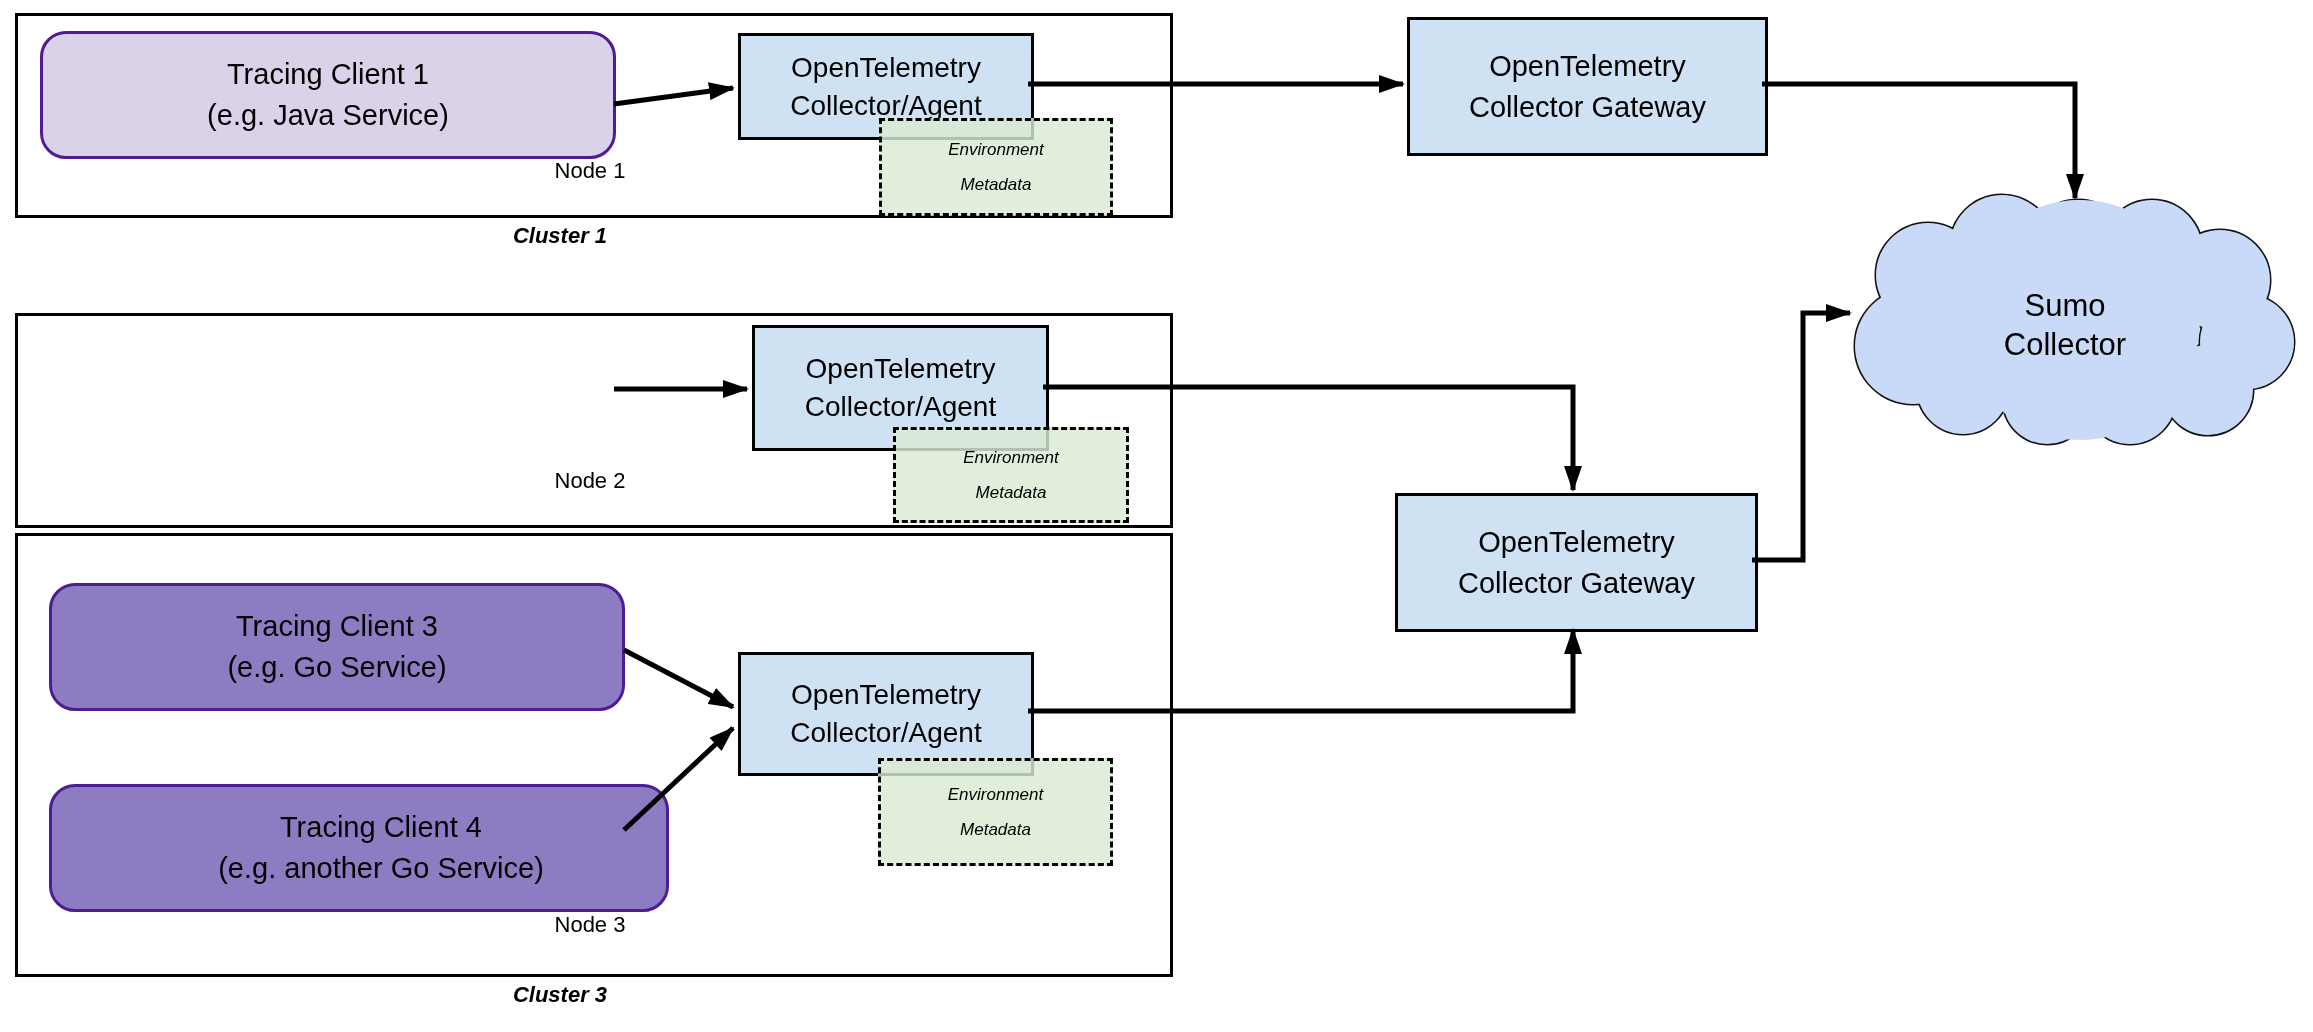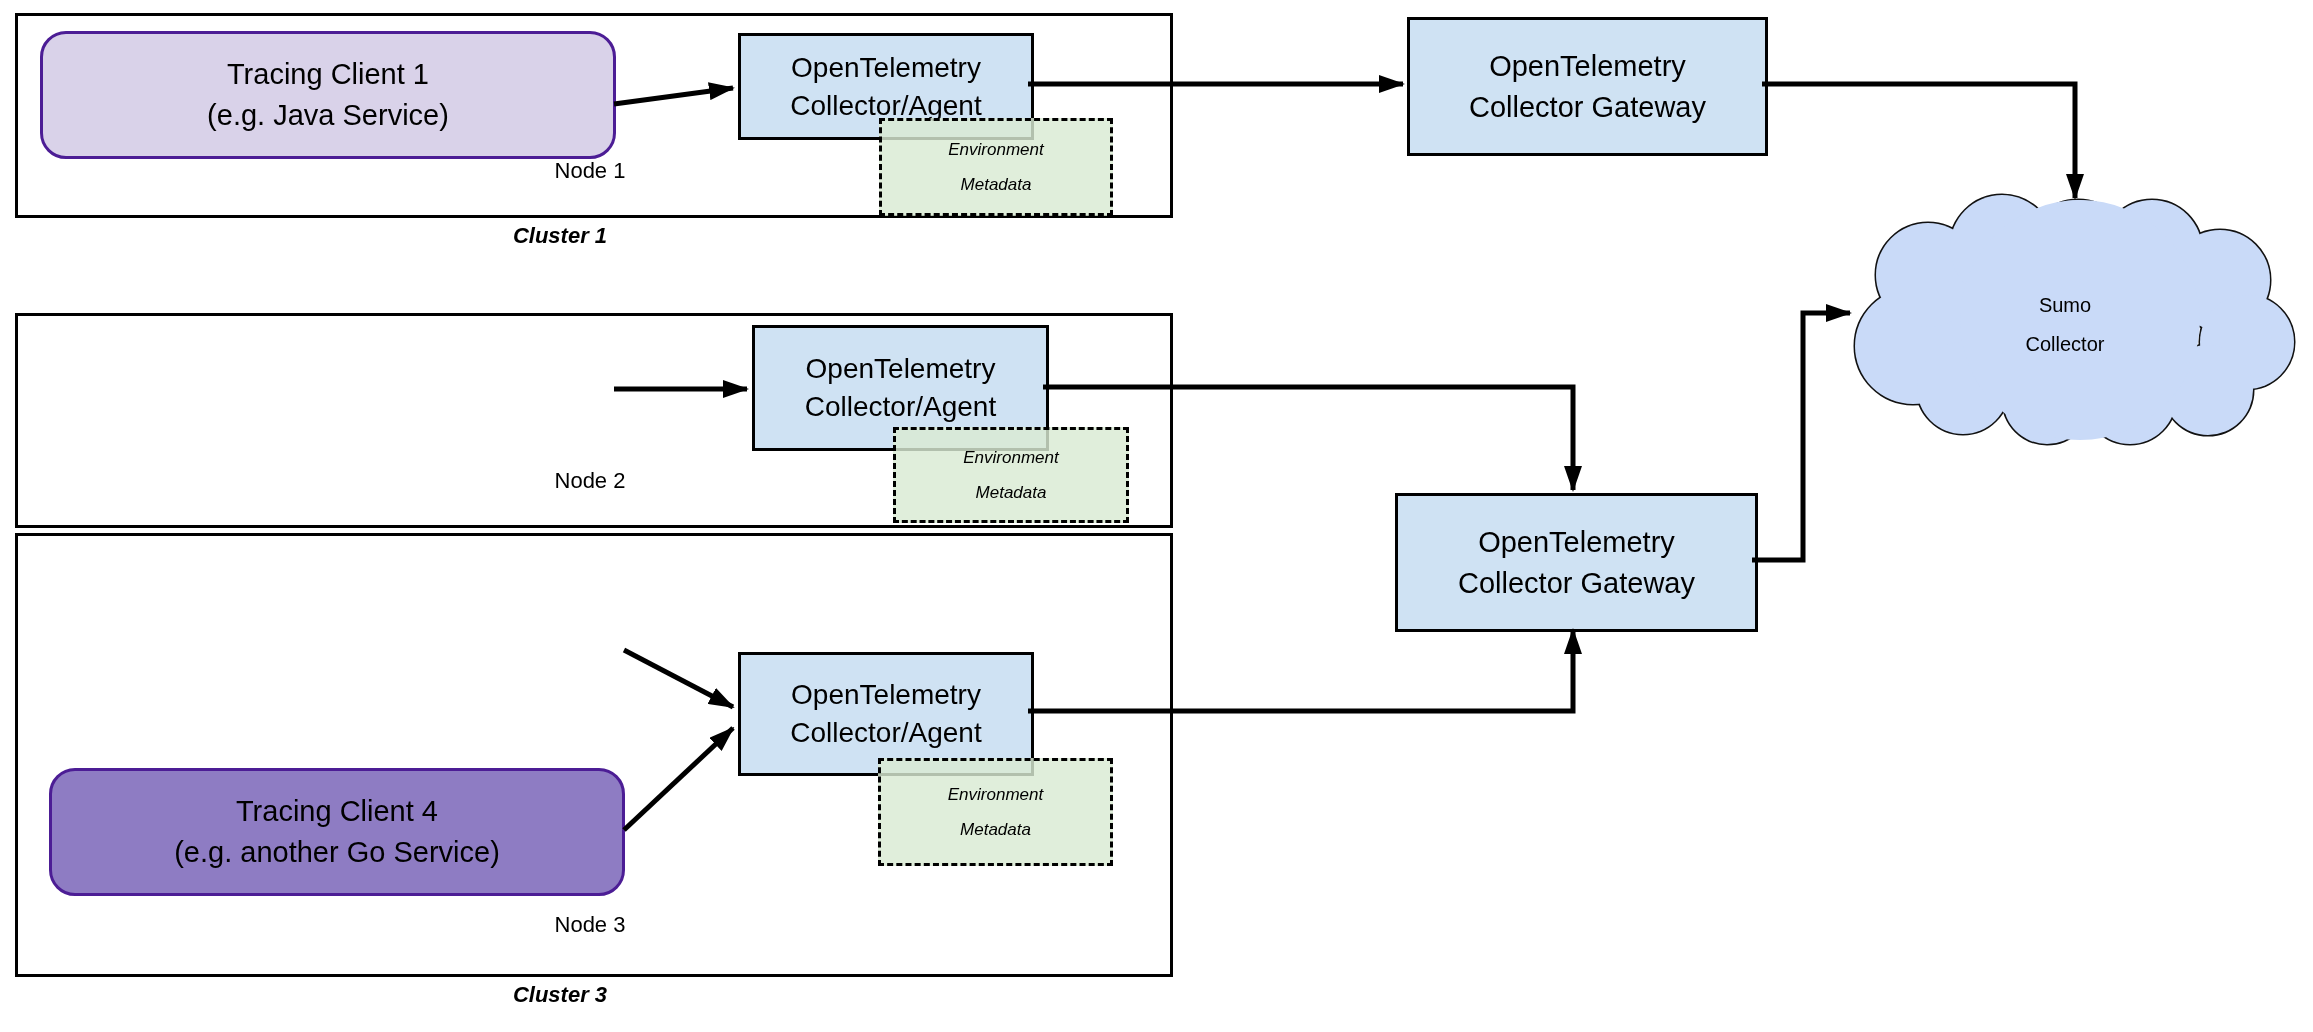--- a/index.html
+++ b/index.html
@@ -34,21 +34,21 @@
   .envbox {
     position:absolute; border:3px dashed #000; z-index:4;
     background:rgba(217,234,211,0.82);
     display:flex; flex-direction:column; align-items:center; justify-content:center;
     font-size:17px; line-height:35px; font-style:italic; text-align:center;
   }
   
   .lbl { position:absolute; z-index:2; font-size:22px; text-align:center; }
   .cluster-lbl { font-weight:bold; font-style:italic; }
   .cloud-lbl {
-    position:absolute; z-index:6; font-size:20px; line-height:39px; text-align:center;
+    position:absolute; z-index:6; font-size:31px; line-height:39px; text-align:center;
   }
   svg.overlay { position:absolute; left:0; top:0; z-index:5; pointer-events:none; }
   .arrow { stroke:#000; stroke-width:5; fill:none; }
   .cloudshape { stroke:#111; stroke-width:3; }
 </style>
 </head>
 <body>
 
 <div class="canvas">
 
@@ -60,21 +60,25 @@
   <div class="lbl" style="left:470px; top:468px; width:240px;">Node 2</div>
   <div class="lbl" style="left:470px; top:912px; width:240px;">Node 3</div>
 
   <div class="lbl cluster-lbl" style="left:430px; top:223px; width:260px;">Cluster 1</div>
   <div class="lbl cluster-lbl" style="left:430px; top:982px; width:260px;">Cluster 3</div>
 
   <div class="client c1" style="left:40px; top:31px; width:570px; height:122px;">
     <span>Tracing Client 1</span>
     <span>(e.g. Java Service)</span>
   </div>
-  <div class="client c34" style="left:49px; top:768px; width:570px; height:122px;">
+  <div class="client c34" style="left:49px; top:583px; width:570px; height:122px;">
+    <span>Tracing Client 3</span>
+    <span>(e.g. Go Service)</span>
+  </div>
+  <div class="client c34" style="left:49px; top:784px; width:570px; height:122px;padding-left:44px;">
     <span>Tracing Client 4</span>
     <span>(e.g. another Go Service)</span>
   </div>
 
   <div class="bluebox" style="left:738px; top:33px; width:290px; height:101px;">
     <span>OpenTelemetry</span>
     <span>Collector/Agent</span>
   </div>
   <div class="bluebox" style="left:752px; top:325px; width:291px; height:120px;">
     <span>OpenTelemetry</span>

